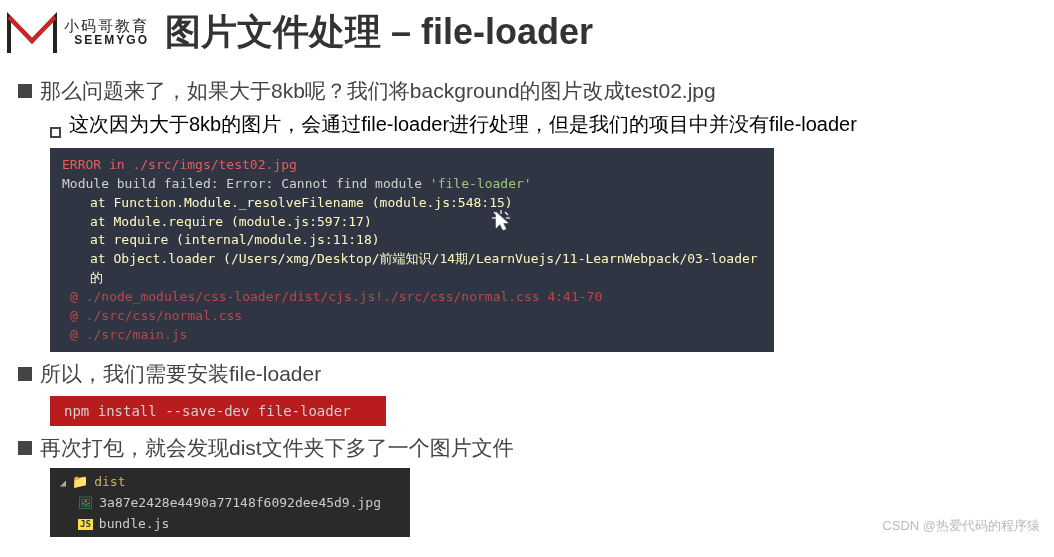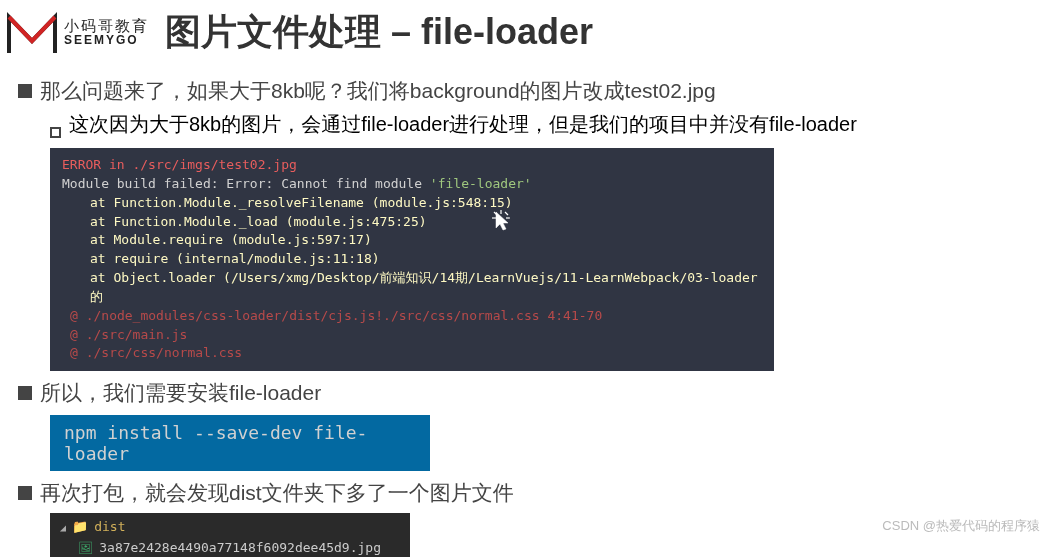--- a/index.html
+++ b/index.html
@@ -32,20 +32,21 @@
       position: relative;
     }
     .logo-m svg {
       width: 100%;
       height: 100%;
     }
     .logo-text {
       display: flex;
       flex-direction: column;
       line-height: 1.1;
+      text-align: right;
     }
     .logo-cn {
       font-size: 15px;
       letter-spacing: 2px;
       color: #222;
       font-weight: 500;
     }
     .logo-en {
       font-size: 12px;
       letter-spacing: 2px;
@@ -109,27 +110,27 @@
     .err-trace { color: #fef9c3; padding-left: 28px; }
     .err-at { color: #b74a4a; padding-left: 8px; }
     .cursor-icon {
       position: absolute;
       top: 62px;
       right: 262px;
       color: #fff;
       font-size: 18px;
     }
     .install-terminal {
-      background: #0369a1;
+      background: #b91c1c;
       margin-left: 32px;
       margin-top: 8px;
-      width: 380px;
+      width: 336px;
       padding: 7px 14px;
       font-family: "Consolas", "Monaco", monospace;
-      font-size: 18px;
+      font-size: 14px;
       color: #d1d1d1;
     }
     .tree-terminal {
       background: #2a2a2a;
       margin-left: 32px;
       margin-top: 6px;
       width: 360px;
       padding: 4px 10px 2px 10px;
       font-family: "Consolas", "Monaco", monospace;
       font-size: 13px;
@@ -204,27 +205,26 @@
     <div class="marker"></div>
     <div>这次因为大于8kb的图片，会通过file-loader进行处理，但是我们的项目中并没有file-loader</div>
   </div>
 
   <div class="error-terminal">
     <div class="err-line1">ERROR in ./src/imgs/test02.jpg</div>
     <div class="err-line2">
       <span>Module build failed: Error: Cannot find module </span><span class="err-quote">'file-loader'</span>
     </div>
     <div class="err-trace">at Function.Module._resolveFilename (module.js:548:15)</div>
-    <div class="err-trace">at Function.Module._load (module.js:475:25)</div>
     <div class="err-trace">at Module.require (module.js:597:17)</div>
     <div class="err-trace">at require (internal/module.js:11:18)</div>
     <div class="err-trace">at Object.loader (/Users/xmg/Desktop/前端知识/14期/LearnVuejs/11-LearnWebpack/03-loader的</div>
     <div class="err-at">@ ./node_modules/css-loader/dist/cjs.js!./src/css/normal.css 4:41-70</div>
+    <div class="err-at">@ ./src/css/normal.css</div>
     <div class="err-at">@ ./src/main.js</div>
-    <div class="err-at">@ ./src/css/normal.css</div>
     <div class="cursor-icon">
       <svg width="20" height="22" viewBox="0 0 20 22">
         <path d="M4 2 L4 18 L8 14 L11 20 L14 19 L11 13 L16 13 Z" fill="#fff" stroke="#fff" stroke-width="0.5"></path>
         <line x1="9" y1="0" x2="9" y2="4" stroke="#fff" stroke-width="1.2"></line>
         <line x1="0" y1="8" x2="4" y2="8" stroke="#fff" stroke-width="1.2"></line>
         <line x1="14" y1="8" x2="18" y2="8" stroke="#fff" stroke-width="1.2"></line>
         <line x1="2" y1="2" x2="5" y2="5" stroke="#fff" stroke-width="1.2"></line>
         <line x1="13" y1="2" x2="16" y2="5" stroke="#fff" stroke-width="1.2"></line>
       </svg>
     </div>

